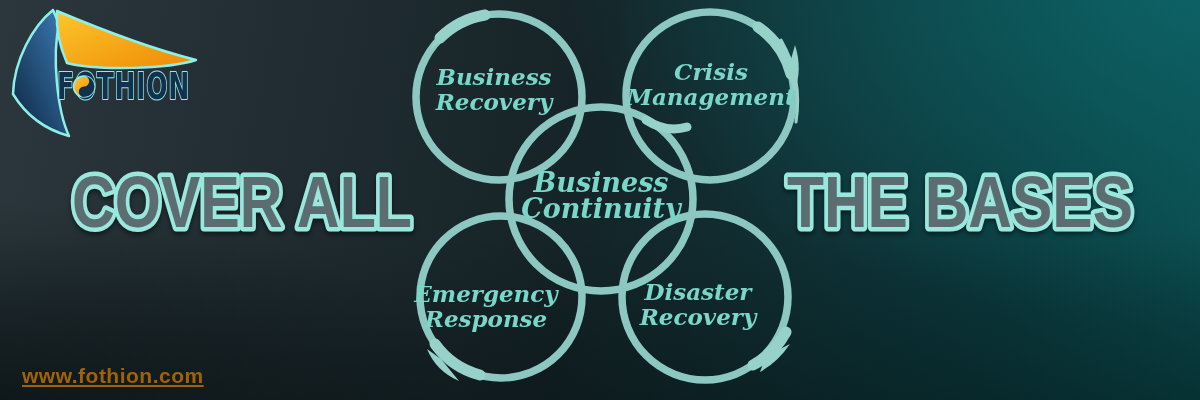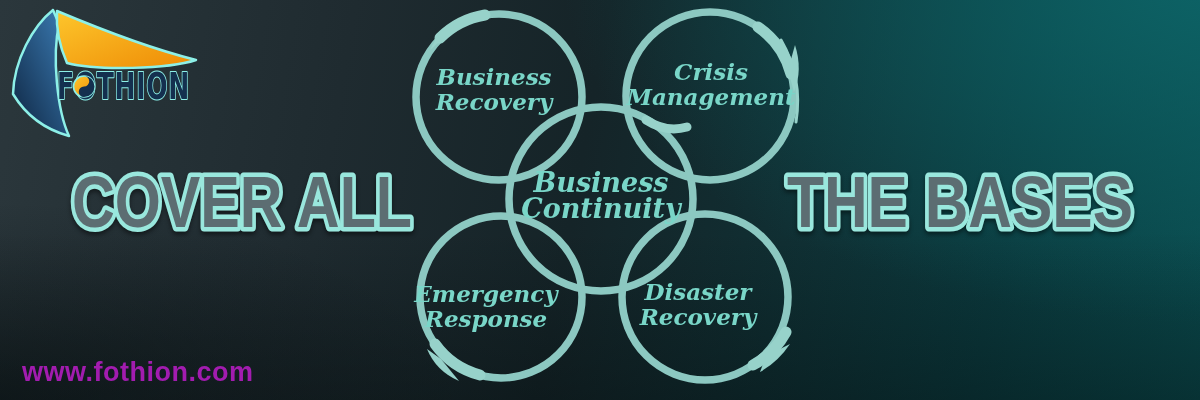--- a/index.html
+++ b/index.html
@@ -32,22 +32,23 @@
   }
   .logo-text{
     font-family:"DejaVu Sans",sans-serif;
     font-weight:bold;
     paint-order:stroke fill;
     stroke-linejoin:round;
     letter-spacing:1px;
   }
   #footer-url{
     position:absolute;left:22px;bottom:12px;
-    font-size:27px;font-weight:bold;letter-spacing:0.5px;
-    color:#a21caf;
+    font-size:21px;font-weight:bold;letter-spacing:0.5px;
+    color:#a16207;
+    text-decoration:underline;
   }
 </style>
 </head>
 <body>
 
 <div class="abs" style="left:0;top:0;width:1200px;height:400px;"></div>
 
 <svg class="abs" style="left:0;top:0;" width="230" height="155" viewBox="0 0 230 155">
   <defs>
     <linearGradient id="sailBlue" x1="1" y1="0" x2="0" y2="1">

